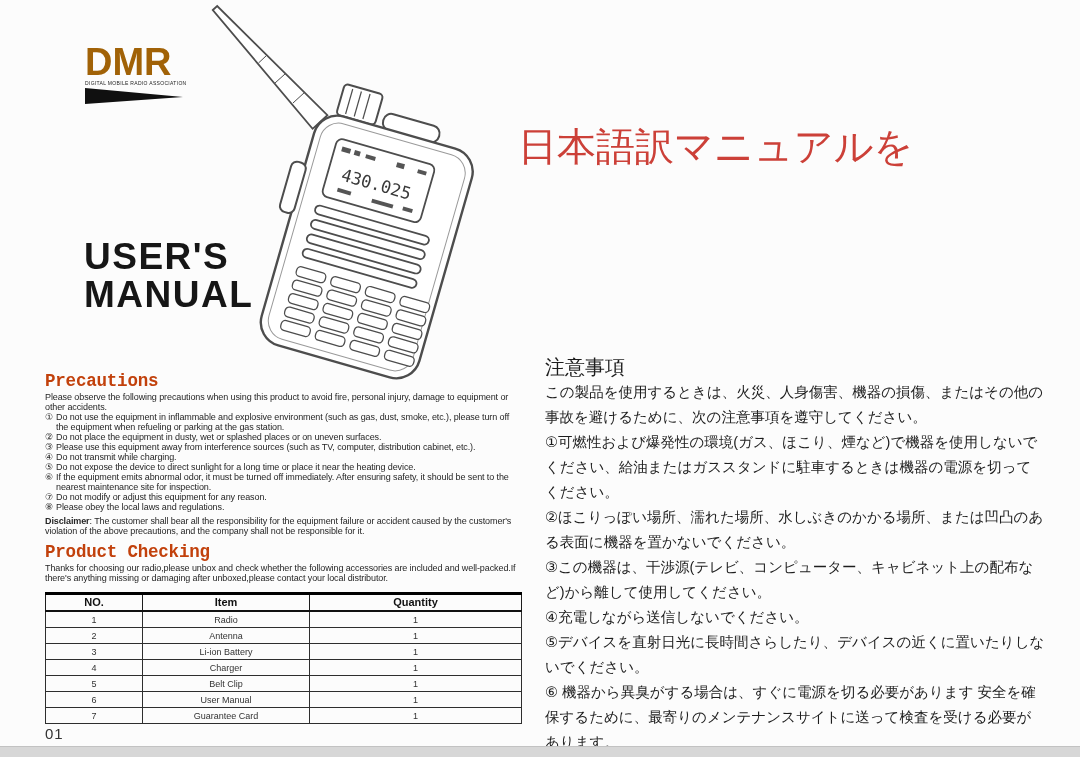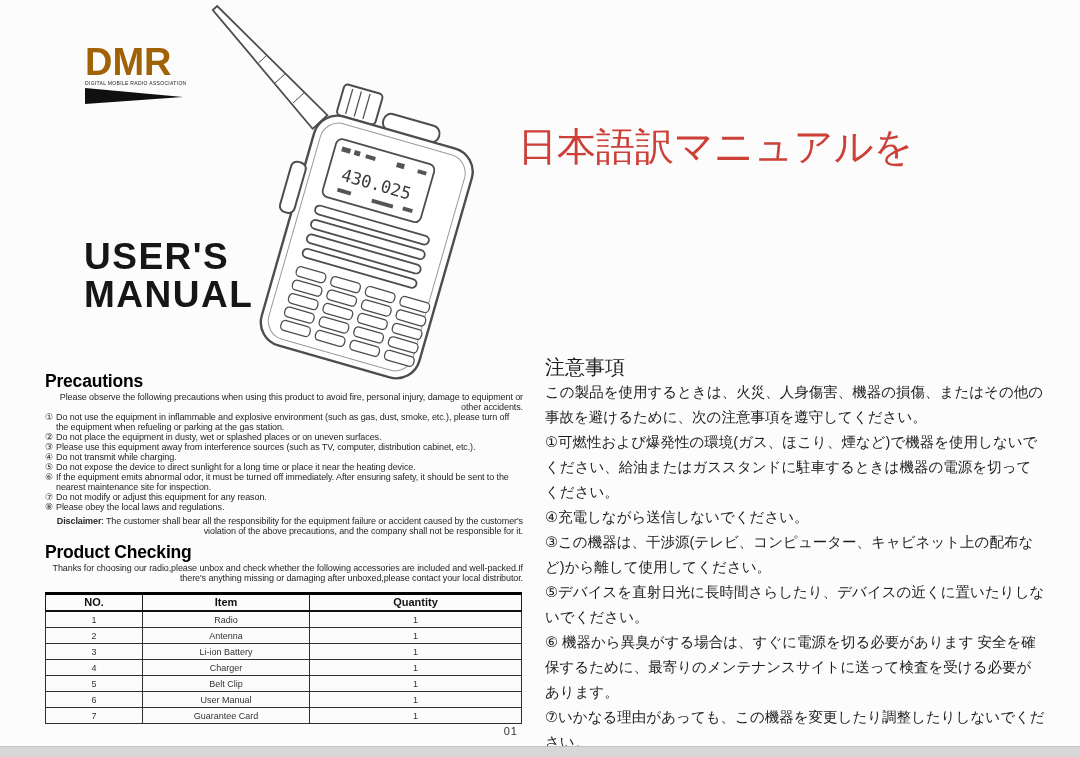--- a/index.html
+++ b/index.html
@@ -15,36 +15,36 @@
   .logo-wedge{display:block;margin-top:2px;}
   
   .radio{position:absolute;left:175px;top:0;width:320px;height:380px;}
   
   .banner{position:absolute;left:518px;top:118px;font-size:39px;line-height:57px;white-space:nowrap;}
   
   .um{position:absolute;left:84px;top:238px;font-size:37px;font-weight:bold;
       line-height:38px;letter-spacing:1.5px;color:#161616;}
   
   .leftcol{position:absolute;left:45px;top:372px;width:478px;}
-  .sec-h{font-size:17.5px;font-weight:bold;color:#000000;margin:0 0 1px 0;letter-spacing:-.2px;line-height:19px;}
-  .body-txt{font-size:9px;line-height:10px;letter-spacing:-.1px;margin:0;text-align:right;}
+  .sec-h{font-size:17.5px;font-weight:bold;color:#c2410c;margin:0 0 1px 0;letter-spacing:-.2px;line-height:19px;font-family:Liberation Mono, monospace;}
+  .body-txt{font-size:9px;line-height:10px;letter-spacing:-.1px;margin:0;}
   .pi{display:flex;font-size:9px;line-height:10px;letter-spacing:-.1px;}
   .pi .mk{flex:0 0 11px;}
   .pi .tx{flex:1;}
   .disc{margin-top:4px;}
   .pc-h{margin-top:7px;}
   
   table.acc{border-collapse:collapse;width:473px;margin-top:9px;table-layout:fixed;}
   table.acc th{
     border:1.5px solid #1c1c1c;border-top:3px solid #000;border-bottom:2px solid #111;
     font-size:11px;padding:1px 0 2px 0;color:#111;
   }
   table.acc td{border:1px solid #2e2e2e;font-size:9px;text-align:center;padding:2.5px 0;color:#333;}
   .c-no{width:96px;margin-top:20px;}.c-item{width:166px;}.c-qty{width:211px;text-align:center;}
-  .pagenum{width:473px;text-align:right;font-size:11px;letter-spacing:1px;margin-top:1px;color:#333;}
+  .pagenum{width:473px;text-align:left;font-size:15px;letter-spacing:1px;margin-top:1px;color:#333;}
   
   .rightcol{position:absolute;left:545px;top:355px;width:500px;font-size:14.5px;line-height:25px;color:#1d1d1d;}
   .jp-h{font-weight:normal;font-size:20px;margin:0;}
   .rightcol p{margin:0;}
   
   .bottom-bar{position:absolute;left:0;bottom:0;width:1080px;height:10px;background:#d7d7d7;border-top:1px solid #c2c2c2;}
 </style>
 </head>
 <body>
 
@@ -218,22 +218,23 @@
           </tr>
       </tbody>
     </table>
     <div class="pagenum">01</div>
   </div>
 
   <div class="rightcol">
     <p class="jp-h">注意事項</p>
     <p>この製品を使用するときは、火災、人身傷害、機器の損傷、またはその他の事故を避けるために、次の注意事項を遵守してください。</p>
     <p>①可燃性および爆発性の環境(ガス、ほこり、煙など)で機器を使用しないでください、給油またはガススタンドに駐車するときは機器の電源を切ってください。</p>
+    <p>②ほこりっぽい場所、濡れた場所、水しぶきのかかる場所、または凹凸のある表面に機器を置かないでください。</p>
+    <p>③この機器は、干渉源(テレビ、コンピューター、キャビネット上の配布など)から離して使用してください。</p>
     <p>④充電しながら送信しないでください。</p>
-    <p>③この機器は、干渉源(テレビ、コンピューター、キャビネット上の配布など)から離して使用してください。</p>
     <p>⑤デバイスを直射日光に長時間さらしたり、デバイスの近くに置いたりしないでください。</p>
     <p>⑥ 機器から異臭がする場合は、すぐに電源を切る必要があります 安全を確保するために、最寄りのメンテナンスサイトに送って検査を受ける必要があります。</p>
     <p>⑦いかなる理由があっても、この機器を変更したり調整したりしないでください。</p>
 
   </div>
 
   <div class="bottom-bar"></div>
 </div>
 
 </body></html>

